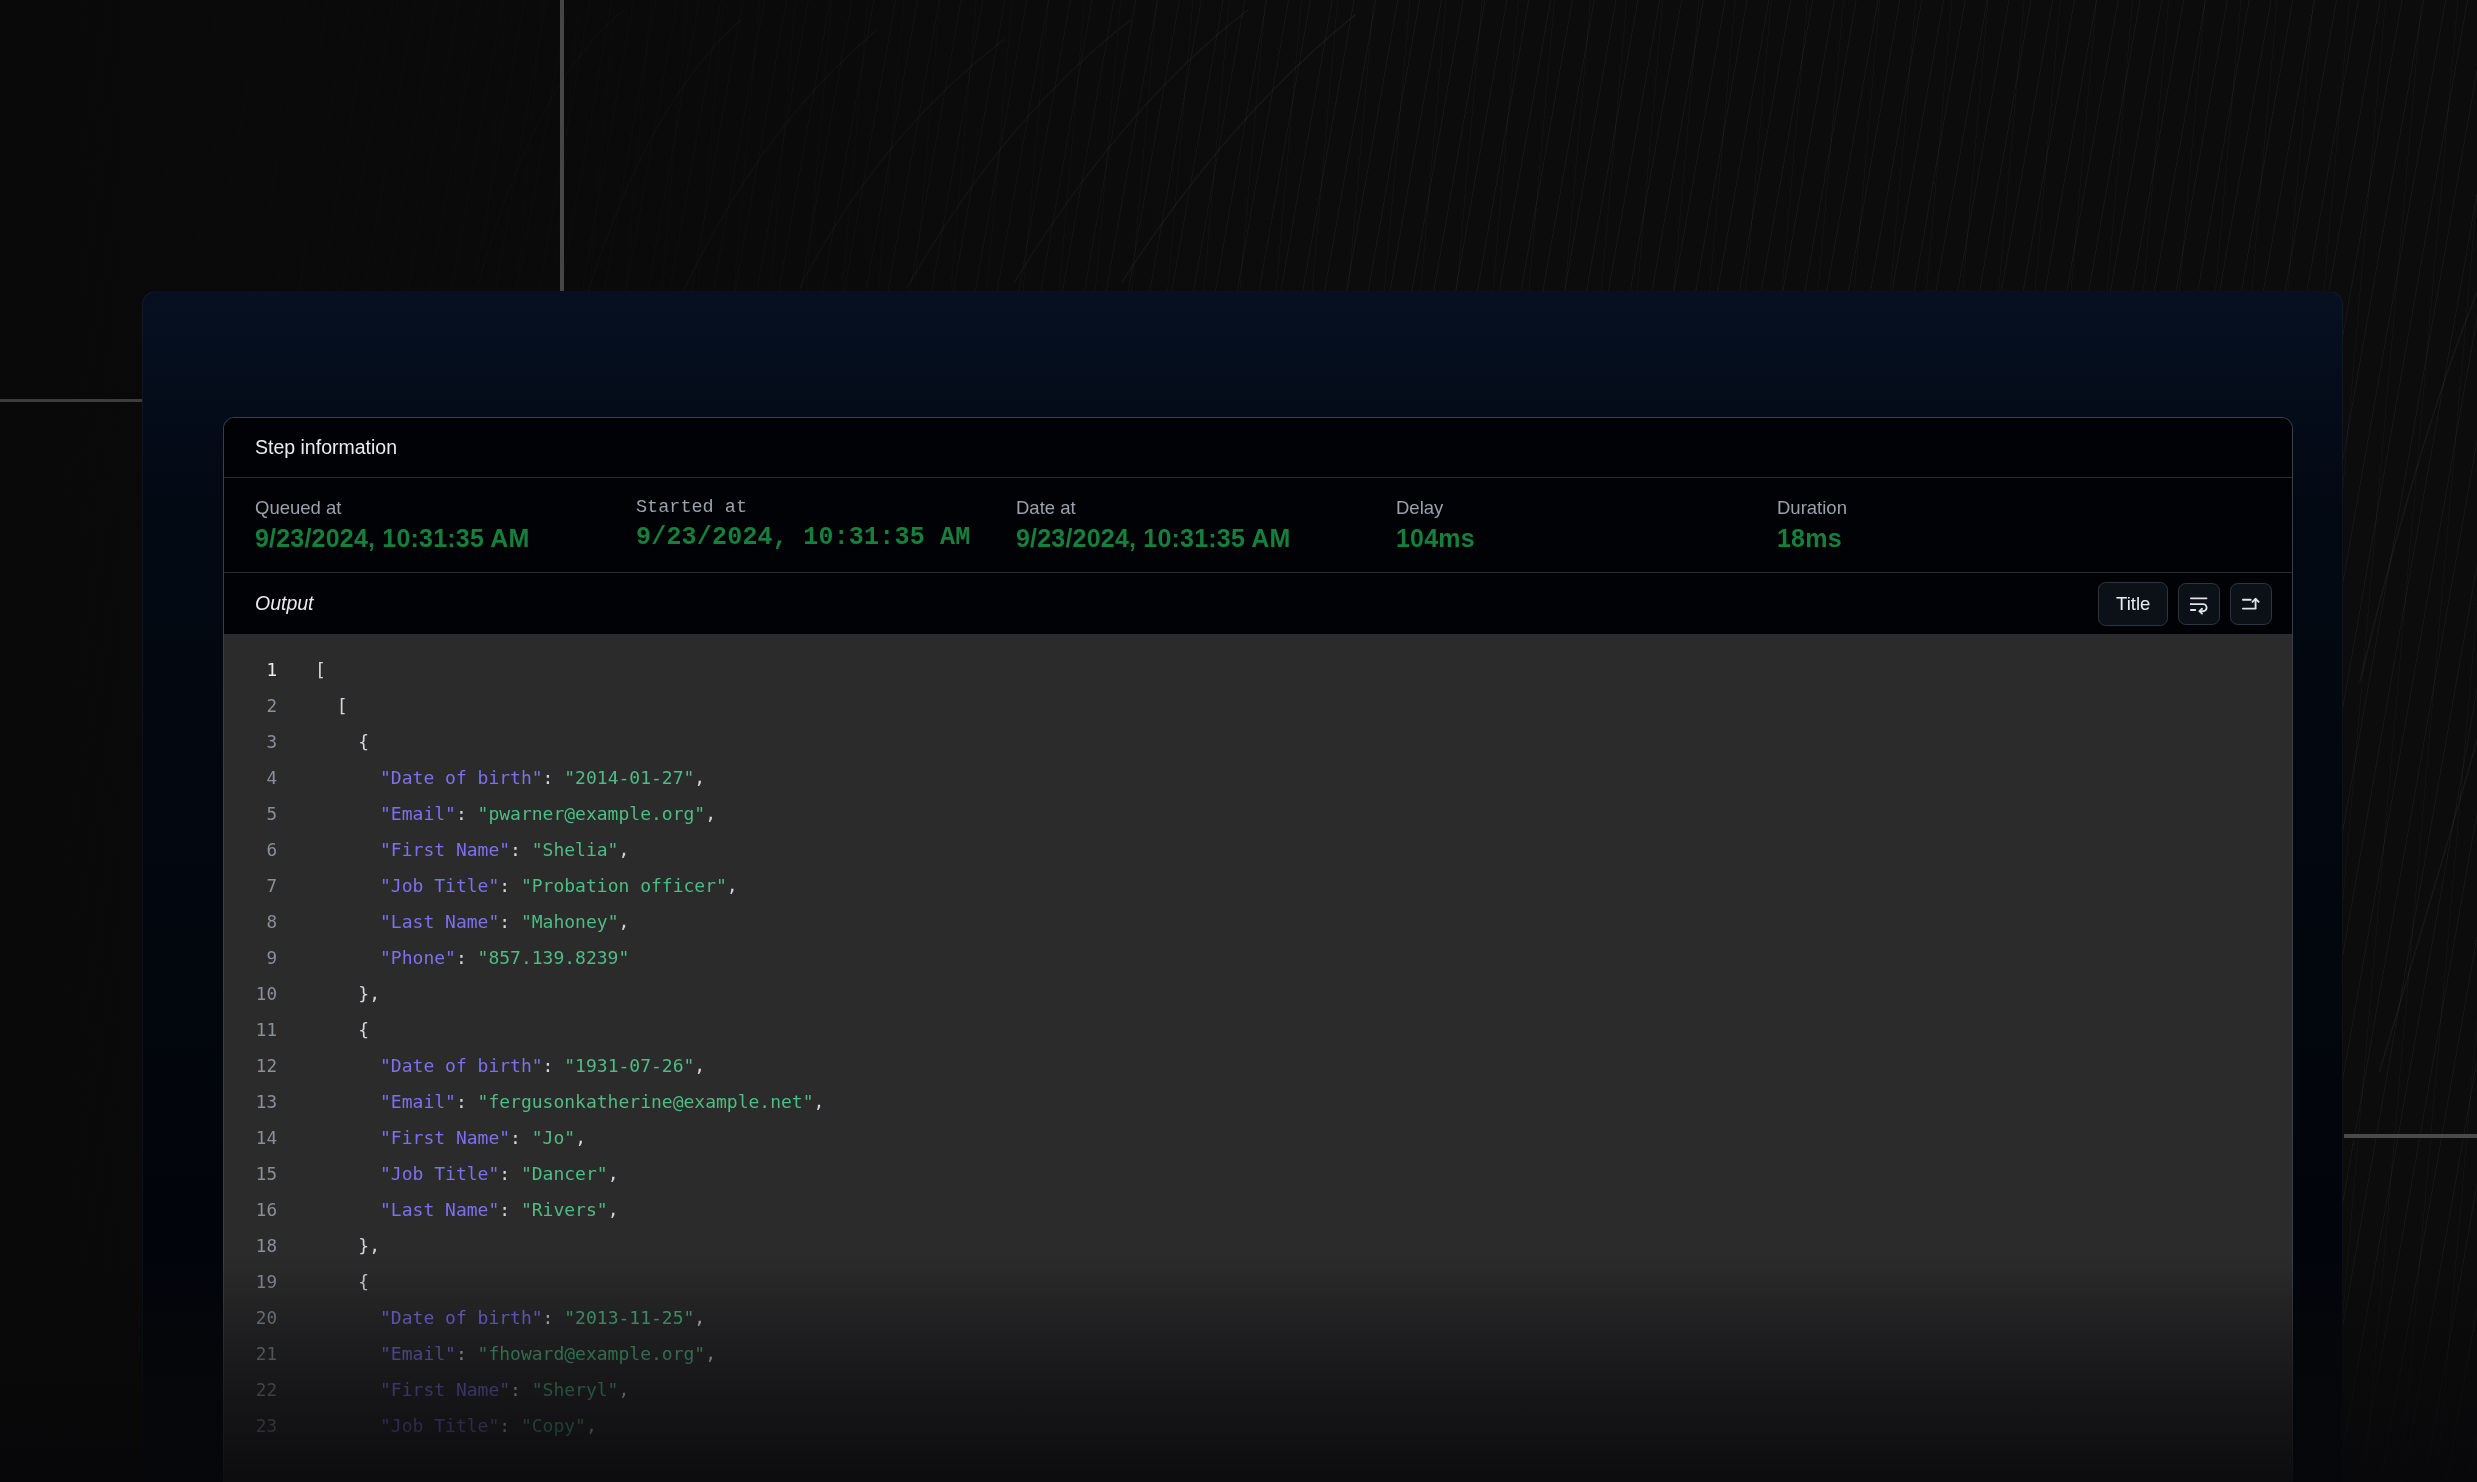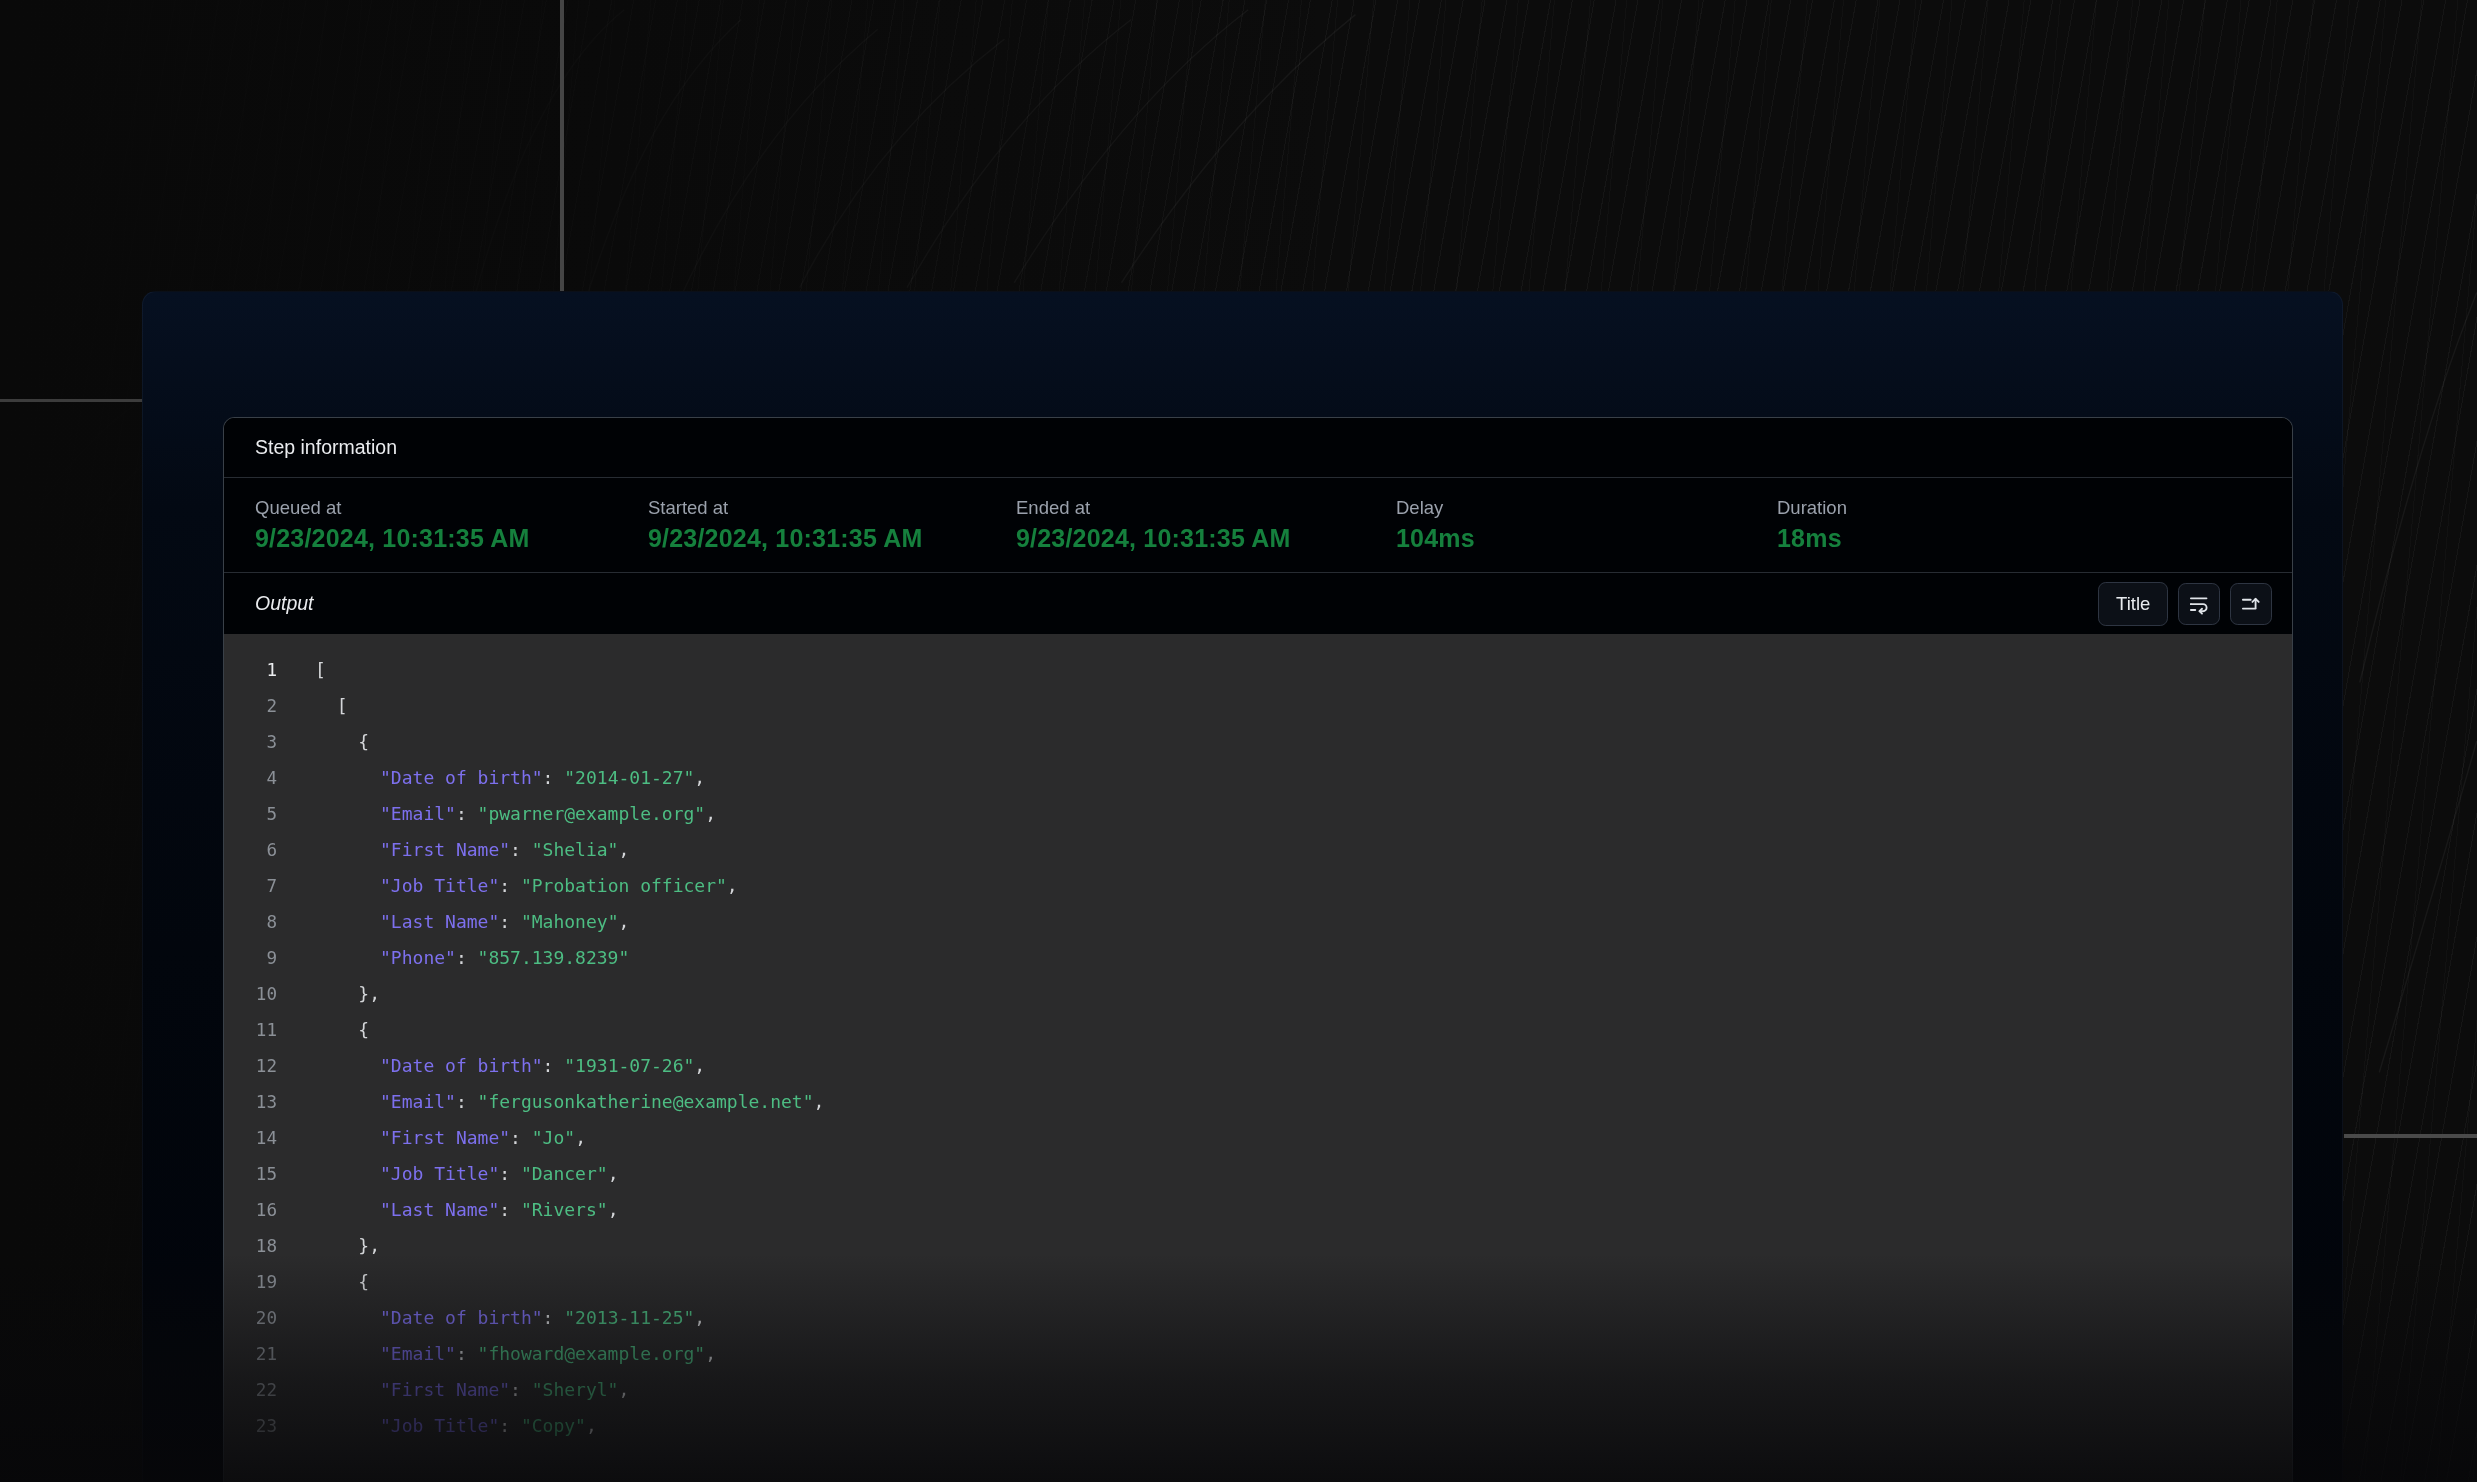--- a/index.html
+++ b/index.html
@@ -44,21 +44,21 @@
   .info-card { position:absolute; left:80px; top:125px; right:49px; bottom:0;
     border:1px solid #394048; border-bottom:none; border-radius:11.7px 11.7px 0 0;
     overflow:hidden; display:flex; flex-direction:column; background:#000205; }
   .sect-header { height:60px; flex:none; background:#000205; border-bottom:1px solid #272c33;
     display:flex; align-items:center; padding:0 31px; }
   .sect-header .t { font-size:19.5px; color:#eaecef; }
   .meta-row { height:95px; flex:none; background:#000205; border-bottom:1px solid #272c33; position:relative; }
   .meta-col { position:absolute; top:18.5px; }
   .meta-col .lbl { font-size:18.5px; color:#9aa1ac; }
   .meta-col .val { font-size:25px; font-weight:700; color:#15803d; margin-top:5.9px; letter-spacing:0.2px; }
-  .mc1{left:31px;} .mc2{left:424px;} .mc3{left:792px;} .mc4{left:1172px;} .mc5{left:1553px;}
+  .mc1{left:31px;} .mc2{left:412px;font-family:Liberation Mono, monospace;} .mc3{left:792px;} .mc4{left:1172px;} .mc5{left:1553px;}
 
   .output-row { height:61px; flex:none; background:#000205; display:flex; align-items:center;
     padding:0 20.5px 0 31px; }
   .output-row .t { font-size:19.5px; color:#eaecef; flex:1;font-style:italic; }
   .btn { background:#0c1017; border:1px solid #2e3542; border-radius:7.8px; color:#e8ebef;
     display:flex; align-items:center; justify-content:center; cursor:pointer; margin-left:9.8px;
     font-family:"Liberation Sans", sans-serif; }
   .copy-btn { height:44px; padding:0 16.6px; font-size:18.5px; }
   .icon-btn { width:42px; height:42px; }
 
@@ -118,21 +118,21 @@
       <div class="meta-row">
         <div class="meta-col mc1">
           <div class="lbl">Queued at</div>
           <div class="val">9/23/2024, 10:31:35 AM</div>
         </div>
         <div class="meta-col mc2">
           <div class="lbl">Started at</div>
           <div class="val">9/23/2024, 10:31:35 AM</div>
         </div>
         <div class="meta-col mc3">
-          <div class="lbl">Ended at</div>
+          <div class="lbl">Date at</div>
           <div class="val">9/23/2024, 10:31:35 AM</div>
         </div>
         <div class="meta-col mc4">
           <div class="lbl">Delay</div>
           <div class="val">104ms</div>
         </div>
         <div class="meta-col mc5">
           <div class="lbl">Duration</div>
           <div class="val">18ms</div>
         </div>

